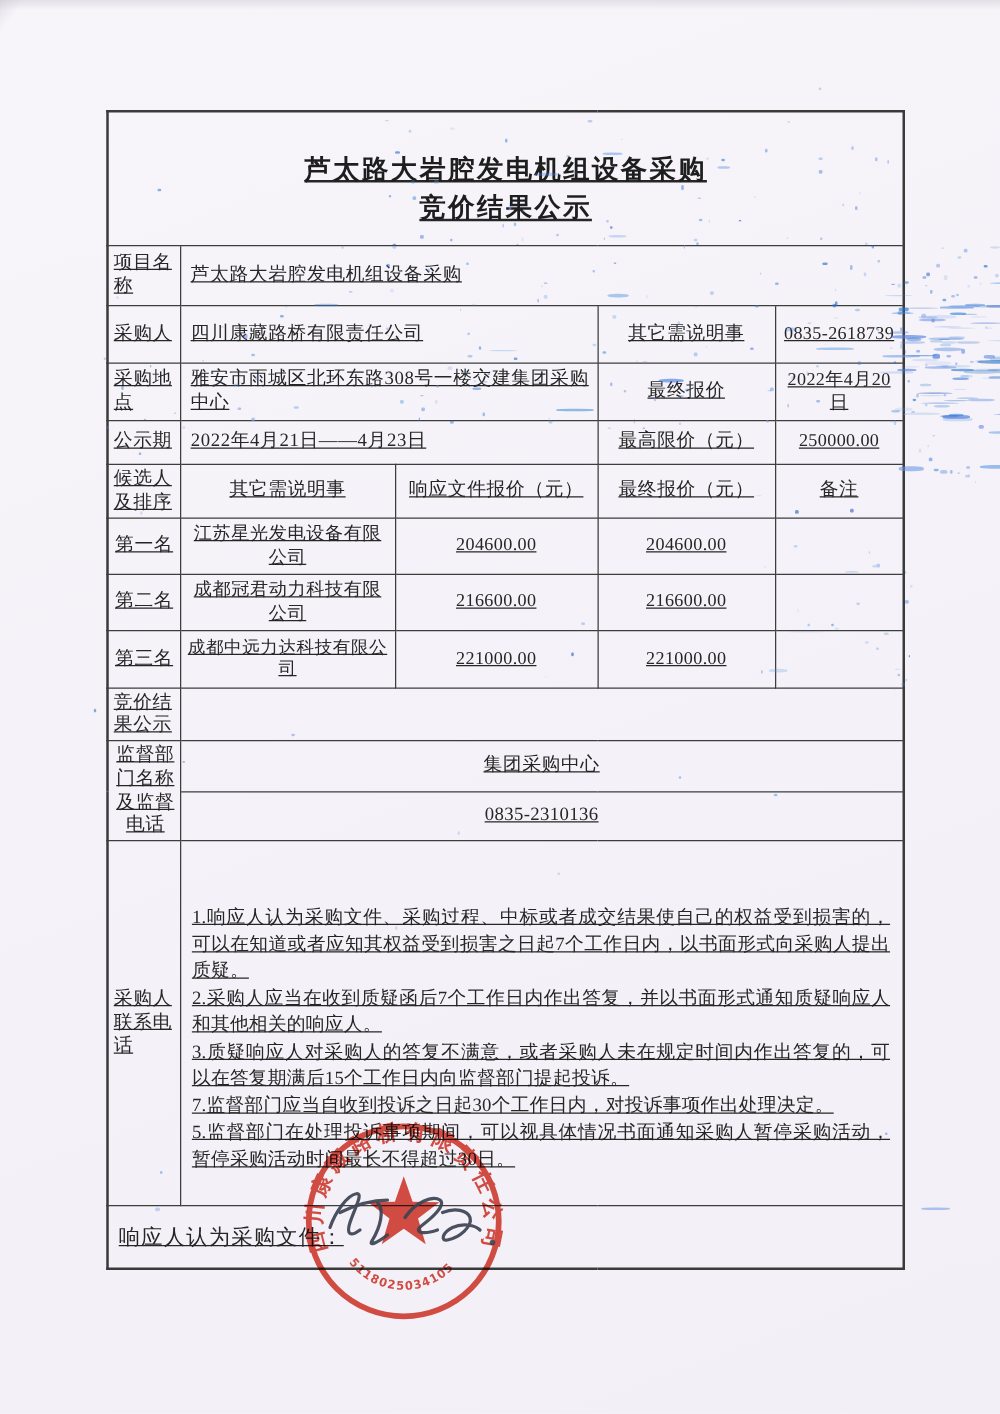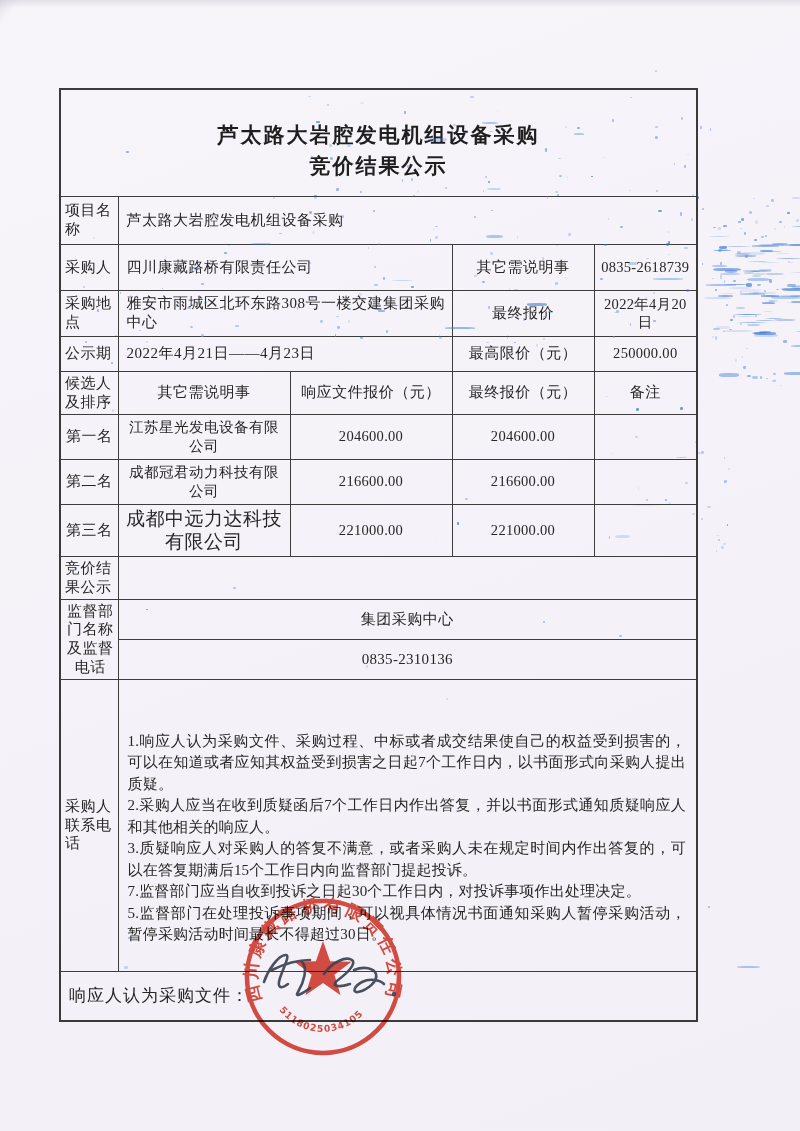--- a/index.html
+++ b/index.html
@@ -12,21 +12,21 @@
   .paper{position:absolute;inset:0;background:linear-gradient(160deg,#f7f5fa 0%,#f4f2f8 60%,#f2f0f6 100%);}
   
   .corner-fold{
     position:absolute;top:0;left:0;width:120px;height:90px;pointer-events:none;
     background:
       linear-gradient(128deg, #dcd9e1 0px, #e9e6ee 6px, #f7f5fa 16px, rgba(247,245,250,0) 55px);
   }
   .edge-shade{position:absolute;top:0;left:0;right:0;height:8px;pointer-events:none;
     background:linear-gradient(180deg, rgba(210,206,216,.55), rgba(210,206,216,0));}
 
-  .doc-table{position:absolute;left:59px;top:88px;width:599px;}
+  .doc-table{position:absolute;left:85px;top:88px;width:599px;text-decoration:underline;}
   table{border-collapse:collapse;table-layout:fixed;width:637px;}
   td{
     border:1px solid #3d3d3d;
     padding:2px 4px;
     font-size:15px;
     letter-spacing:.5px;
     vertical-align:middle;
     overflow:hidden;
     word-break:break-all;
     line-height:1.25;
@@ -117,21 +117,21 @@
       </tr>
       <tr style="height:45px">
         <td class="c">第二名</td>
         <td class="c" style="font-size:14.5px">成都冠君动力科技有限公司</td>
         <td class="c num">216600.00</td>
         <td class="c num">216600.00</td>
         <td class="c"></td>
       </tr>
       <tr style="height:46px">
         <td class="c">第三名</td>
-        <td class="c" style="font-size:19px">成都中远力达科技有限公司</td>
+        <td class="c" style="font-size:14px">成都中远力达科技有限公司</td>
         <td class="c num">221000.00</td>
         <td class="c num">221000.00</td>
         <td class="c"></td>
       </tr>
 
       <tr style="height:38px">
         <td class="lbl">竞价结果公示</td>
         <td colspan="4" class="val"></td>
       </tr>
 

